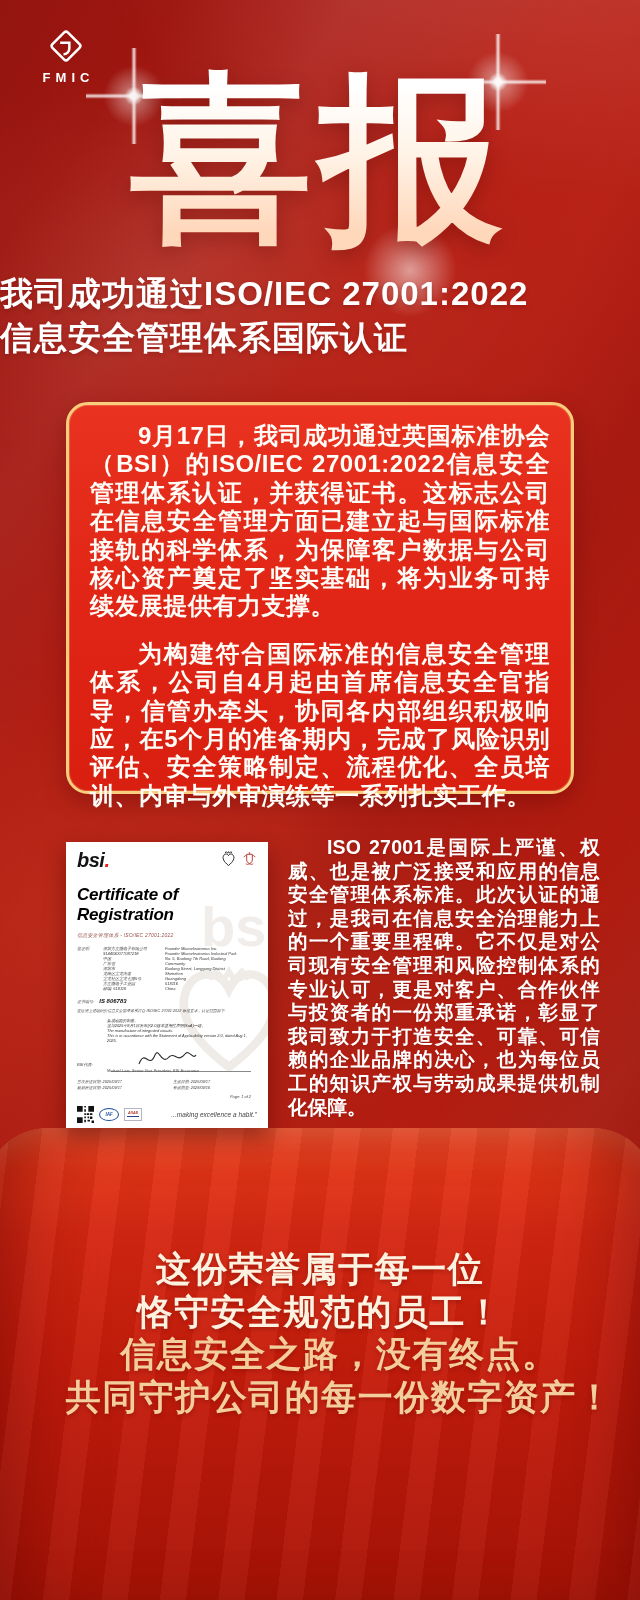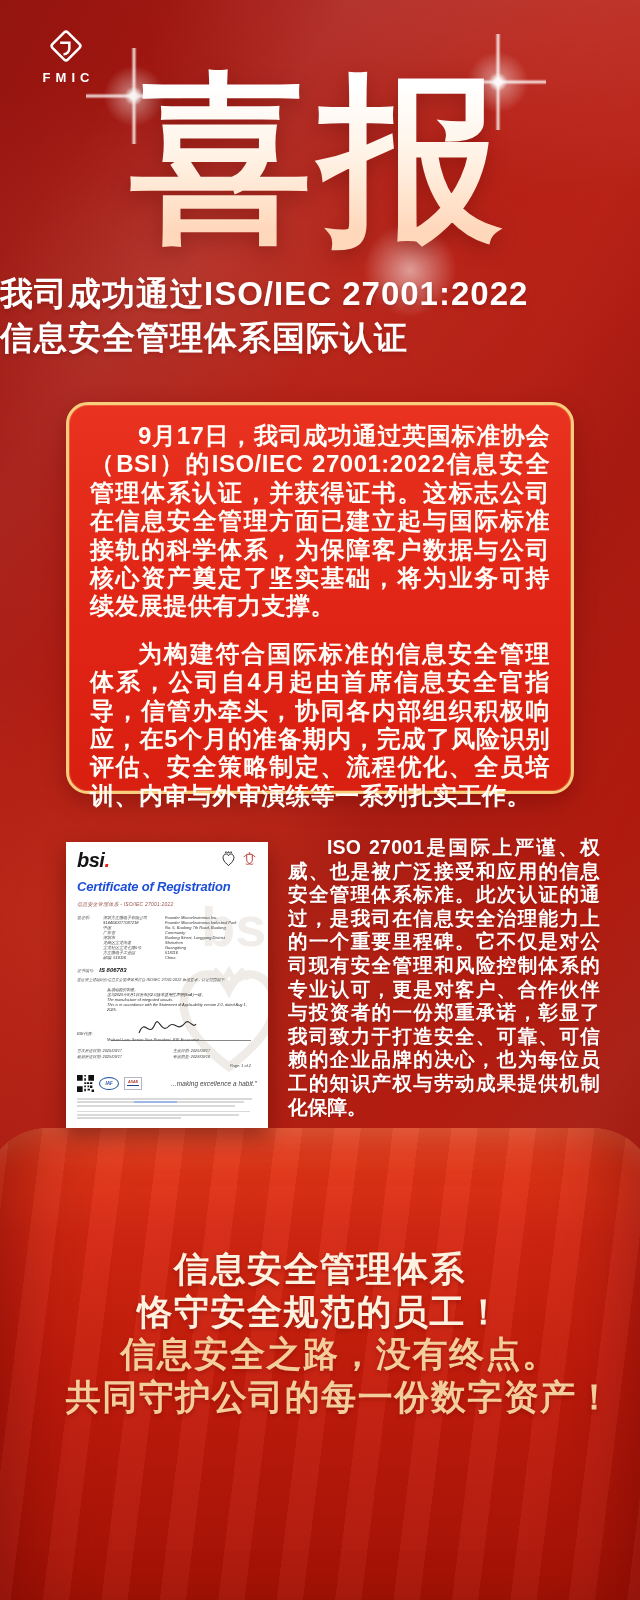--- a/index.html
+++ b/index.html
@@ -62,21 +62,21 @@
     position:absolute;left:66px;top:842px;width:202px;height:286px;background:#ffffff;
     box-shadow:0 8px 20px rgba(70,0,0,0.45);z-index:3;overflow:hidden;
   }
   .cert-inner{position:relative;z-index:1;padding:8px 11px 6px;height:100%;box-sizing:border-box;font-size:4px;color:#333;font-style:italic;}
   .cert-watermark-text{position:absolute;right:-14px;top:52px;z-index:0;font-size:56px;font-weight:800;color:#f1edea;}
   .cert-watermark-heart{position:absolute;right:-26px;top:108px;z-index:0;}
   .cert-head{display:flex;align-items:flex-start;}
   .cert-bsi{font-size:20px;font-weight:800;color:#141414;letter-spacing:-0.5px;line-height:1;}
   .cert-bsi-dot{color:#e0231a;}
   .cert-head-logos{margin-left:auto;display:flex;gap:6px;align-items:center;}
-  .cert-title{margin-top:9px;font-size:13px;font-weight:600;color:#1d4ed8;letter-spacing:-0.2px;}
+  .cert-title{margin-top:15px;font-size:17px;font-weight:600;color:#000000;letter-spacing:-0.2px;}
   .cert-standard{margin-top:7px;font-size:5px;color:#96534b;letter-spacing:0.2px;}
   .cert-addr{margin-top:8px;display:flex;}
   .cert-addr-label{width:26px;color:#555;}
   .cert-col{white-space:pre;line-height:5px;color:#3a3a3a;}
   .cert-col.cn{width:62px;}
   .cert-col.en{width:84px;}
   .cert-no-row{margin-top:7px;}
   .cert-no-label{color:#555;}
   .cert-no{font-size:6px;font-weight:800;color:#101010;margin-left:4px;}
   .cert-intro{margin-top:4px;color:#4a4a4a;font-size:3.8px;}
@@ -252,19 +252,19 @@
         <div class="microbar" style="width:58%"></div>
       </div>
     </div>
   </div>
 
   <p class="side-text">ISO 27001是国际上严谨、权威、也是被广泛接受和应用的信息安全管理体系标准。此次认证的通过，是我司在信息安全治理能力上的一个重要里程碑。它不仅是对公司现有安全管理和风险控制体系的专业认可，更是对客户、合作伙伴与投资者的一份郑重承诺，彰显了我司致力于打造安全、可靠、可信赖的企业品牌的决心，也为每位员工的知识产权与劳动成果提供机制化保障。</p>
 
   <div class="podium"></div>
 
   <div class="closing">
-    <div class="closing-line cream">信息安全管理体系</div>
+    <div class="closing-line cream">这份荣誉属于每一位</div>
     <div class="closing-line cream">恪守安全规范的员工！</div>
     <div class="closing-line gold">信息安全之路，没有终点。</div>
     <div class="closing-line gold">共同守护公司的每一份数字资产！</div>
   </div>
 
 </div>
 
 </body></html>

